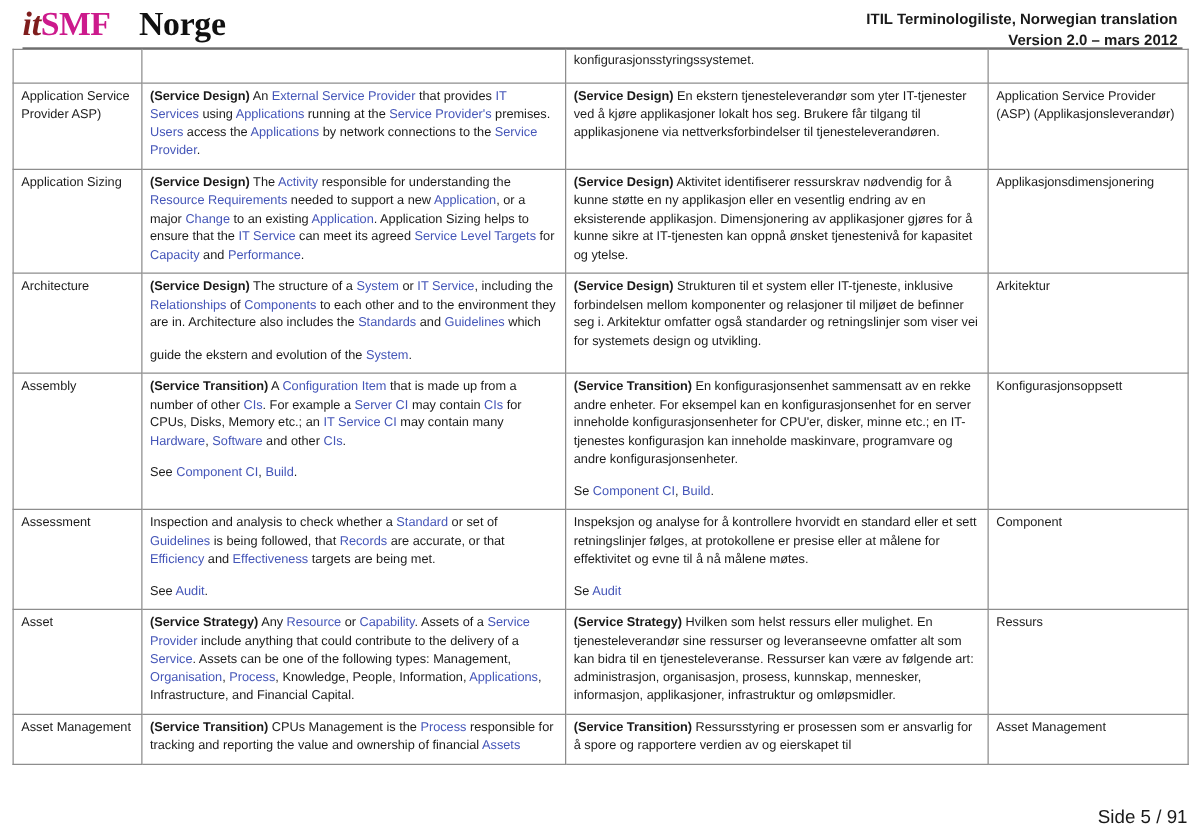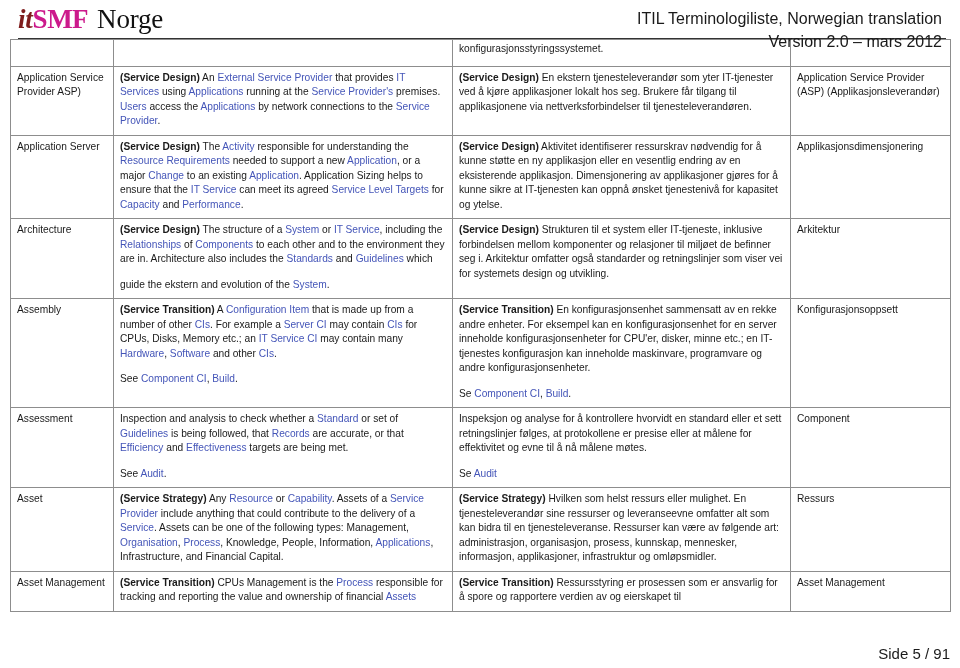--- a/index.html
+++ b/index.html
@@ -37,31 +37,32 @@
     font-style: italic;
     font-weight: bold;
     color: #7f1d1d;
   }
   .logo .smf {
     font-weight: bold;
     color: #cc1a8c;
     letter-spacing: -0.5px;
   }
   .logo .norge {
-    font-weight: normal;
+    font-weight: bold;
     color: #111111;
-    margin-left: 9px;
+    margin-left: 23px;
   }
   .header-meta {
     text-align: right;
-    font-size: 16px;
+    font-size: 12px;
     line-height: 1.45;
     color: #1a1a1a;
     padding-top: 3px;
     padding-right: 4px;
+    font-weight: bold;
   }
   .header-rule {
     border: 0;
     border-top: 1.2px solid #333333;
     margin: 2px 14px 0 18px;
   }
 
   
   .glossary-wrap {
     padding: 0 10px 0 10px;
@@ -141,21 +142,21 @@
           <td class="term-en">Application Service Provider ASP)</td>
           <td class="def-en">
             <p class="para"><span class="lbl">(Service Design)</span><span> An </span><span class="lnk">External Service Provider</span><span> that provides </span><span class="lnk">IT Services</span><span> using </span><span class="lnk">Applications</span><span> running at the </span><span class="lnk">Service Provider's</span><span> premises. </span><span class="lnk">Users</span><span> access the </span><span class="lnk">Applications</span><span> by network connections to the </span><span class="lnk">Service Provider</span><span>.</span></p>
           </td>
           <td class="def-no">
             <p class="para"><span class="lbl">(Service Design)</span><span> En ekstern tjenesteleverandør som yter IT-tjenester ved å kjøre applikasjoner lokalt hos seg. Brukere får tilgang til applikasjonene via nettverksforbindelser til tjenesteleverandøren.</span></p>
           </td>
           <td class="term-no">Application Service Provider (ASP) (Applikasjonsleverandør)</td>
         </tr>
         <tr>
-          <td class="term-en">Application Server</td>
+          <td class="term-en">Application Sizing</td>
           <td class="def-en">
             <p class="para"><span class="lbl">(Service Design)</span><span> The </span><span class="lnk">Activity</span><span> responsible for understanding the </span><span class="lnk">Resource Requirements</span><span> needed to support a new </span><span class="lnk">Application</span><span>, or a major </span><span class="lnk">Change</span><span> to an existing </span><span class="lnk">Application</span><span>. Application Sizing helps to ensure that the </span><span class="lnk">IT Service</span><span> can meet its agreed </span><span class="lnk">Service Level Targets</span><span> for </span><span class="lnk">Capacity</span><span> and </span><span class="lnk">Performance</span><span>.</span></p>
           </td>
           <td class="def-no">
             <p class="para"><span class="lbl">(Service Design)</span><span> Aktivitet identifiserer ressurskrav nødvendig for å kunne støtte en ny applikasjon eller en vesentlig endring av en eksisterende applikasjon. Dimensjonering av applikasjoner gjøres for å kunne sikre at IT-tjenesten kan oppnå ønsket tjenestenivå for kapasitet og ytelse.</span></p>
           </td>
           <td class="term-no">Applikasjonsdimensjonering</td>
         </tr>
         <tr>
           <td class="term-en">Architecture</td>

